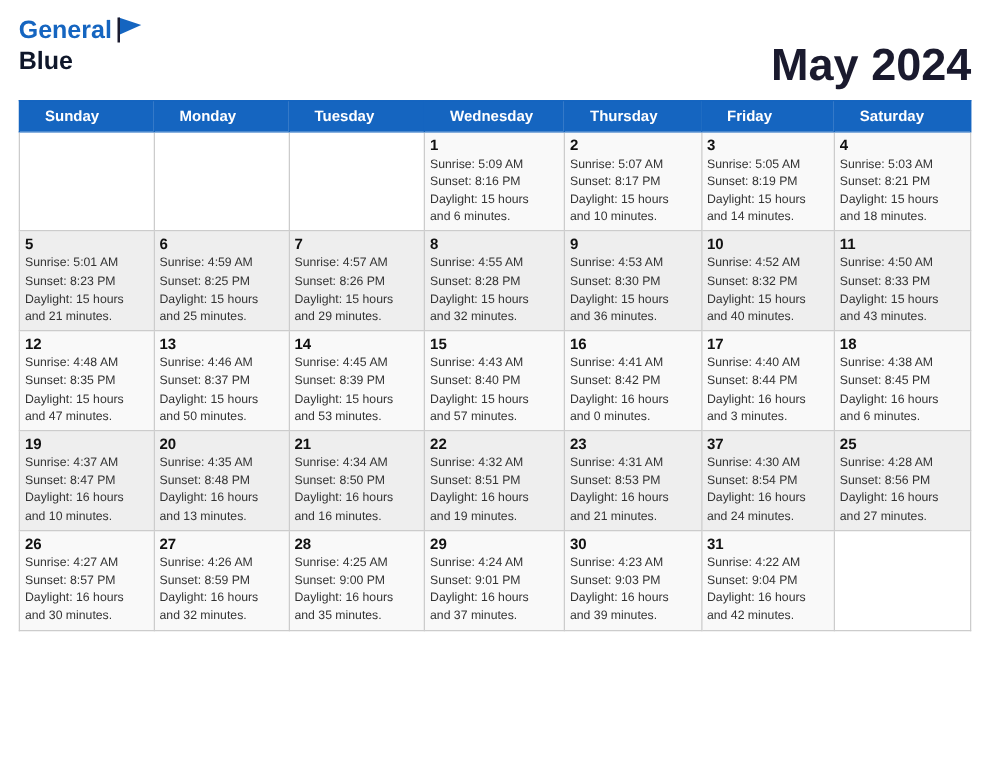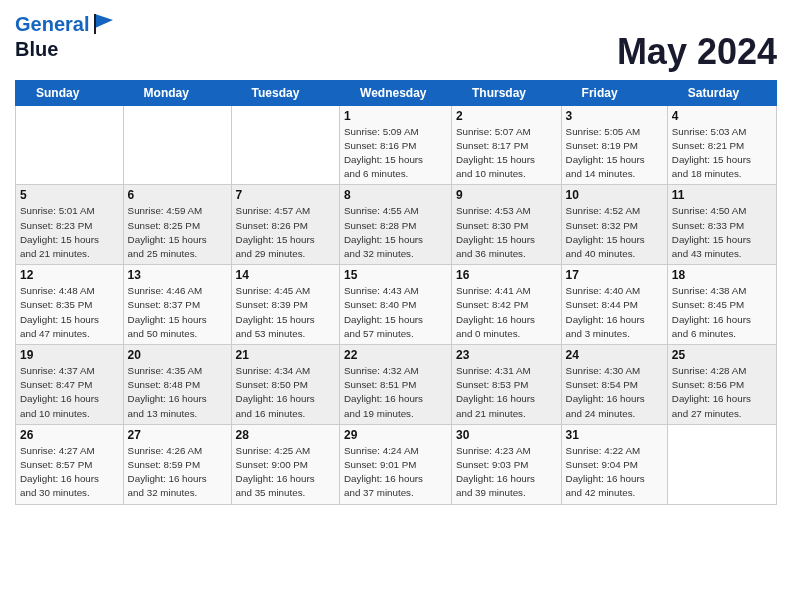--- a/index.html
+++ b/index.html
@@ -233,21 +233,21 @@
           </td>
           <td>
             <span class="day-num">22</span>
             <div class="day-info">Sunrise: 4:32 AM<br>Sunset: 8:51 PM<br>Daylight: 16 hours<br>and 19 minutes.</div>
           </td>
           <td>
             <span class="day-num">23</span>
             <div class="day-info">Sunrise: 4:31 AM<br>Sunset: 8:53 PM<br>Daylight: 16 hours<br>and 21 minutes.</div>
           </td>
           <td>
-            <span class="day-num">24</span>
+            <span class="day-num">37</span>
             <div class="day-info">Sunrise: 4:30 AM<br>Sunset: 8:54 PM<br>Daylight: 16 hours<br>and 24 minutes.</div>
           </td>
           <td>
             <span class="day-num">25</span>
             <div class="day-info">Sunrise: 4:28 AM<br>Sunset: 8:56 PM<br>Daylight: 16 hours<br>and 27 minutes.</div>
           </td>
         </tr>
         <tr>
           <td>
             <span class="day-num">26</span>

